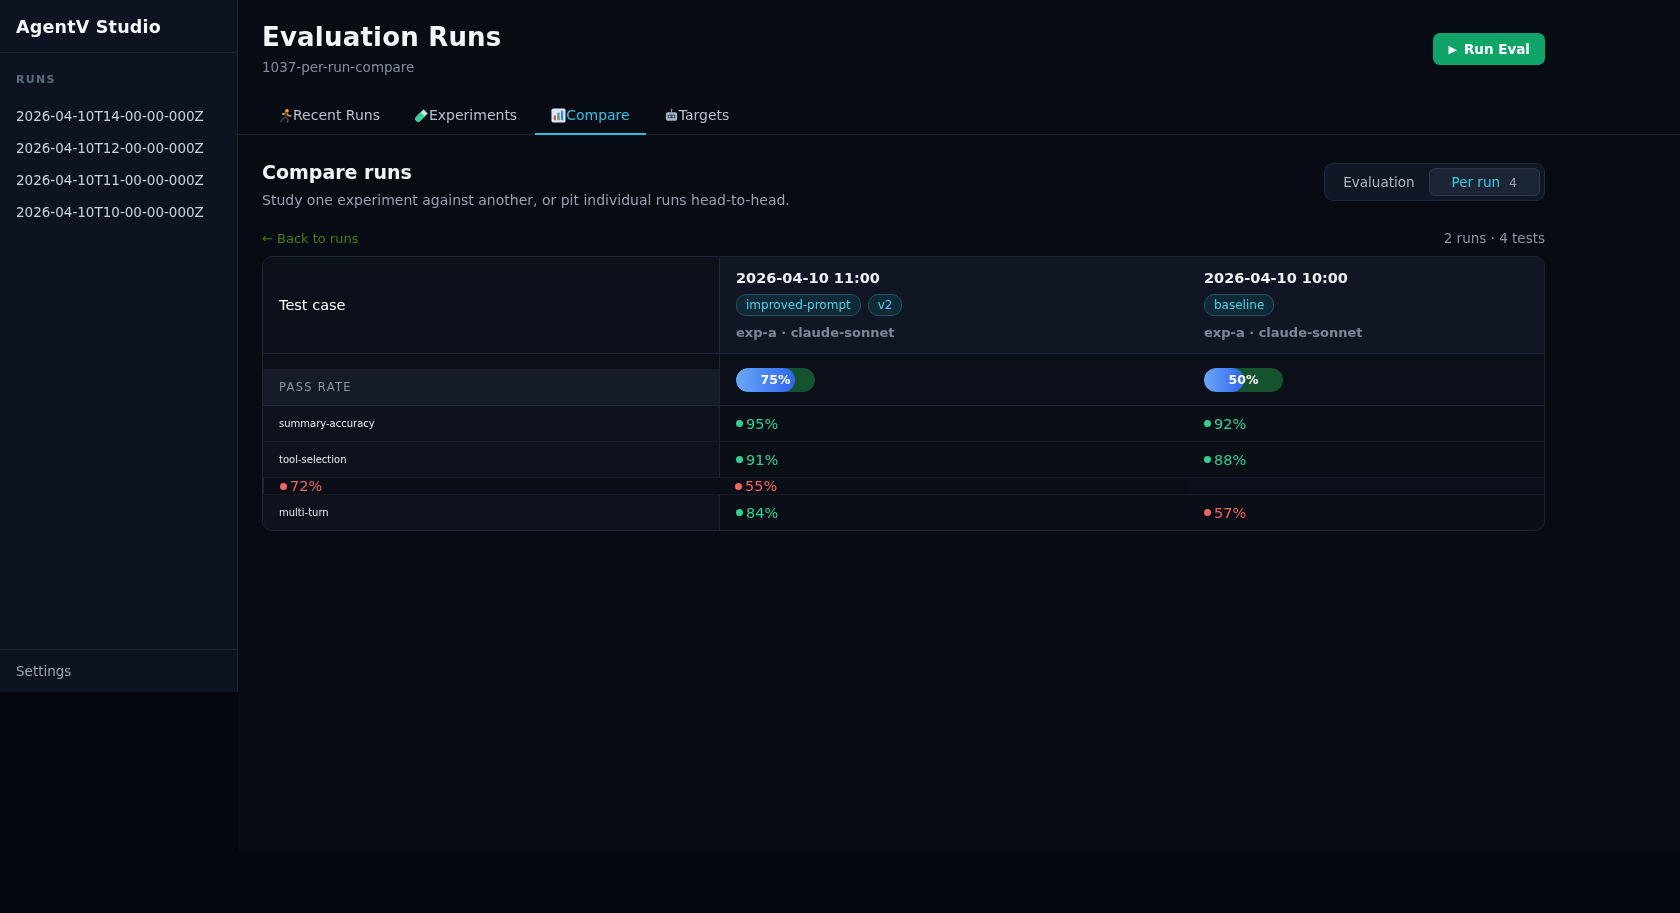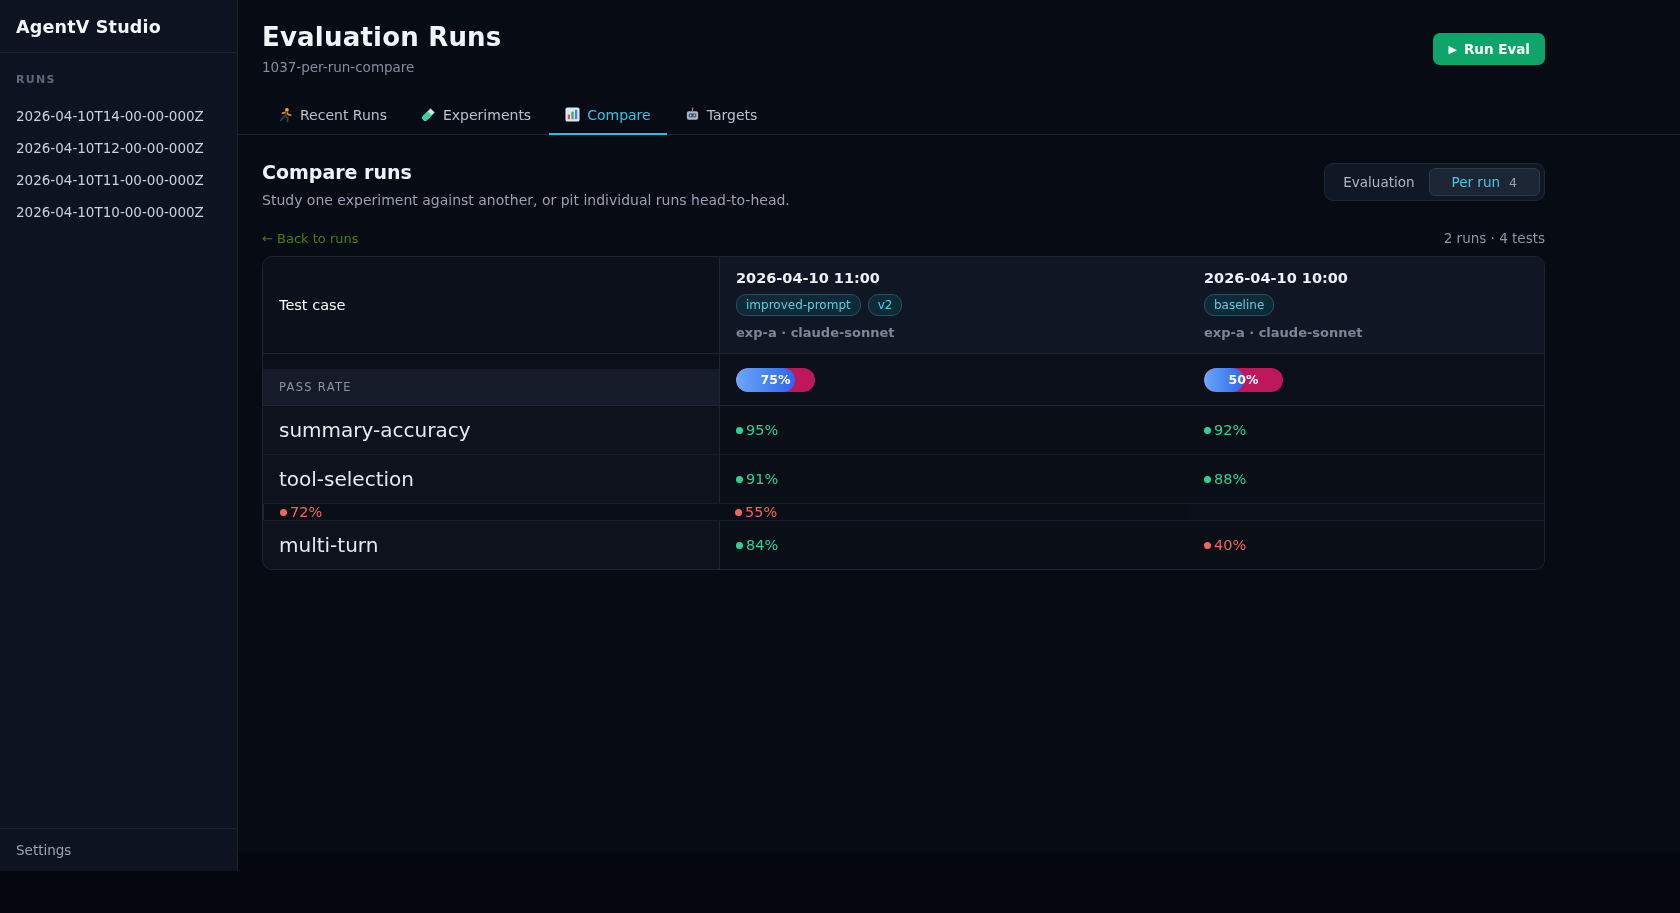--- a/index.html
+++ b/index.html
@@ -1,39 +1,39 @@
 <!DOCTYPE html>
 <html><head>
 <meta charset="utf-8">
 <style>
   * { margin:0; padding:0; box-sizing:border-box; }
   html,body { width:1680px; height:913px; background:#04070d; font-family:"DejaVu Sans","Liberation Sans",sans-serif; }
   .app { display:flex; width:1680px; height:852px; }
 
   
-  .sidebar { width:238px; min-width:238px; height:871px; background:#0d1320; border-right:1px solid #1b2433; display:flex; flex-direction:column; }
+  .sidebar { width:238px; min-width:238px; height:692px; background:#0d1320; border-right:1px solid #1b2433; display:flex; flex-direction:column; }
   .sidebar-header { padding:17px 16px 15px 16px; border-bottom:1px solid #1b2433; }
   .app-title { color:#f3f6fa; font-size:17.5px; font-weight:bold; letter-spacing:.2px; }
   .sidebar-nav { flex:1; padding:14px 16px; overflow:hidden; }
   .nav-label { color:#5f6a7a; font-size:11px; font-weight:bold; letter-spacing:1.3px; margin:6px 0 14px 0; }
   .run-item { color:#ccd3dd; font-size:13.5px; padding:8px 0; cursor:pointer; white-space:nowrap; }
   .sidebar-footer { border-top:1px solid #1b2433; padding:13px 16px; }
   .settings-link { color:#9aa4b2; font-size:13.5px; cursor:pointer; }
 
   
   .main { flex:1; background:#070b13; display:flex; flex-direction:column; overflow:hidden; }
   .main-header { display:flex; justify-content:space-between; align-items:flex-start; padding:22px 135px 0 24px; }
   .page-title { color:#f2f5f9; font-size:26px; font-weight:bold; letter-spacing:.2px; }
   .page-subtitle { color:#828d9d; font-size:13.5px; margin-top:7px; }
   .run-eval-btn { background:#0fa468; color:#fff; border:none; border-radius:7px; font-size:13.5px; font-weight:600; padding:8px 15px; cursor:pointer; margin-top:11px; font-family:inherit; display:flex; align-items:center; gap:7px; }
   .run-eval-btn .play { font-size:11px; }
 
   
   .tabbar { display:flex; gap:2px; margin-top:24px; padding-left:24px; border-bottom:1px solid #19212f; }
-  .tab { display:flex; align-items:flex-start; gap:7px; padding:8px 16px 10px 16px; font-size:14px; color:#b9c1cd; cursor:pointer; border-bottom:2px solid transparent; margin-bottom:-1px; }
+  .tab { display:flex; align-items:flex-end; padding:8px 16px 10px 16px; font-size:14px; color:#b9c1cd; cursor:pointer; border-bottom:2px solid transparent; margin-bottom:-1px; }
   .tab.active { color:#2cc5e7; border-bottom:2px solid #1fc2e4; }
   .tab-icon { width:15px; height:15px; display:inline-block; }
 
   
   .content { padding:26px 135px 0 24px; }
   .section-head { display:flex; justify-content:space-between; align-items:flex-start; }
   .section-title { color:#f0f3f7; font-size:19px; font-weight:bold; }
   .section-desc { color:#97a1b0; font-size:14px; margin-top:9px; }
   .view-toggle { display:flex; align-items:center; background:#10established;} 
   .view-toggle { display:flex; align-items:center; background:#101725; border:1px solid #1f2837; border-radius:9px; padding:4px; margin-top:2px; }
@@ -55,27 +55,27 @@
   .head-row .run-col { background:#10established; }
   .head-row .run-col { background:#101624; padding-top:13px; padding-bottom:13px; }
   .run-datetime { color:#eef1f6; font-size:14.5px; font-weight:600; }
   .badge-row { display:flex; gap:7px; margin:8px 0 9px 0; }
   .badge { color:#54d0eb; background:#0e2a36; border:1px solid #225263; border-radius:10px; font-size:12px; padding:3px 9px; }
   .run-meta { color:#7d8795; font-size:13px; font-weight:600; }
 
   .passrate-row { border-bottom:1px solid #1d2636; }
   .passrate-row .test-col { background:#151b29; display:flex; align-items:center; color:#8a93a2; font-size:11.5px; letter-spacing:1.3px; padding-top:11px; padding-bottom:11px;margin-top:15px; }
   .passrate-row .run-col { background:#0a0f19; display:flex; align-items:center; padding-top:6px; padding-bottom:6px; }
-  .bar { position:relative; width:79px; height:24px; border-radius:12px; background:#be185d; overflow:hidden; }
+  .bar { position:relative; width:79px; height:24px; border-radius:12px; background:#14532d; overflow:hidden; }
   .bar-fill { height:100%; border-radius:12px; background:linear-gradient(90deg,#6ba7f8,#2d66ee); }
   .bar-label { position:absolute; inset:0; display:flex; align-items:center; justify-content:center; color:#fff; font-size:12.5px; font-weight:bold; }
 
   .test-row { border-bottom:1px solid #151c29; }
   .test-row:last-child { border-bottom:none; }
-  .test-row .test-col { background:#0d121d; color:#e7ebf0; font-size:20px; display:flex; align-items:center; padding-top:12px; padding-bottom:12px; }
+  .test-row .test-col { background:#0d121d; color:#e7ebf0; font-size:10px; display:flex; align-items:center; padding-top:12px; padding-bottom:12px; }
   .test-row .run-col { background:#090e17; display:flex; align-items:center; gap:3px; font-size:14.5px; }
   .dot { width:7px; height:7px; border-radius:50%; background:currentColor; display:inline-block; }
   .status-pass { color:#2ed392; }
   .status-fail { color:#f4655f; }
 </style>
 </head>
 <body>
 
 <div class="app">
 
@@ -253,20 +253,20 @@
         </div>
 
         <div class="t-row test-row">
           <div class="t-cell test-col">multi-turn</div>
           <div class="t-cell run-col col-divider status-pass">
             <span class="dot"></span>
             <span>84%</span>
           </div>
           <div class="t-cell run-col status-fail">
             <span class="dot"></span>
-            <span>40%</span>
+            <span>57%</span>
           </div>
         </div>
 
       </div>
     </div>
   </main>
 </div>
 
 </body></html>

